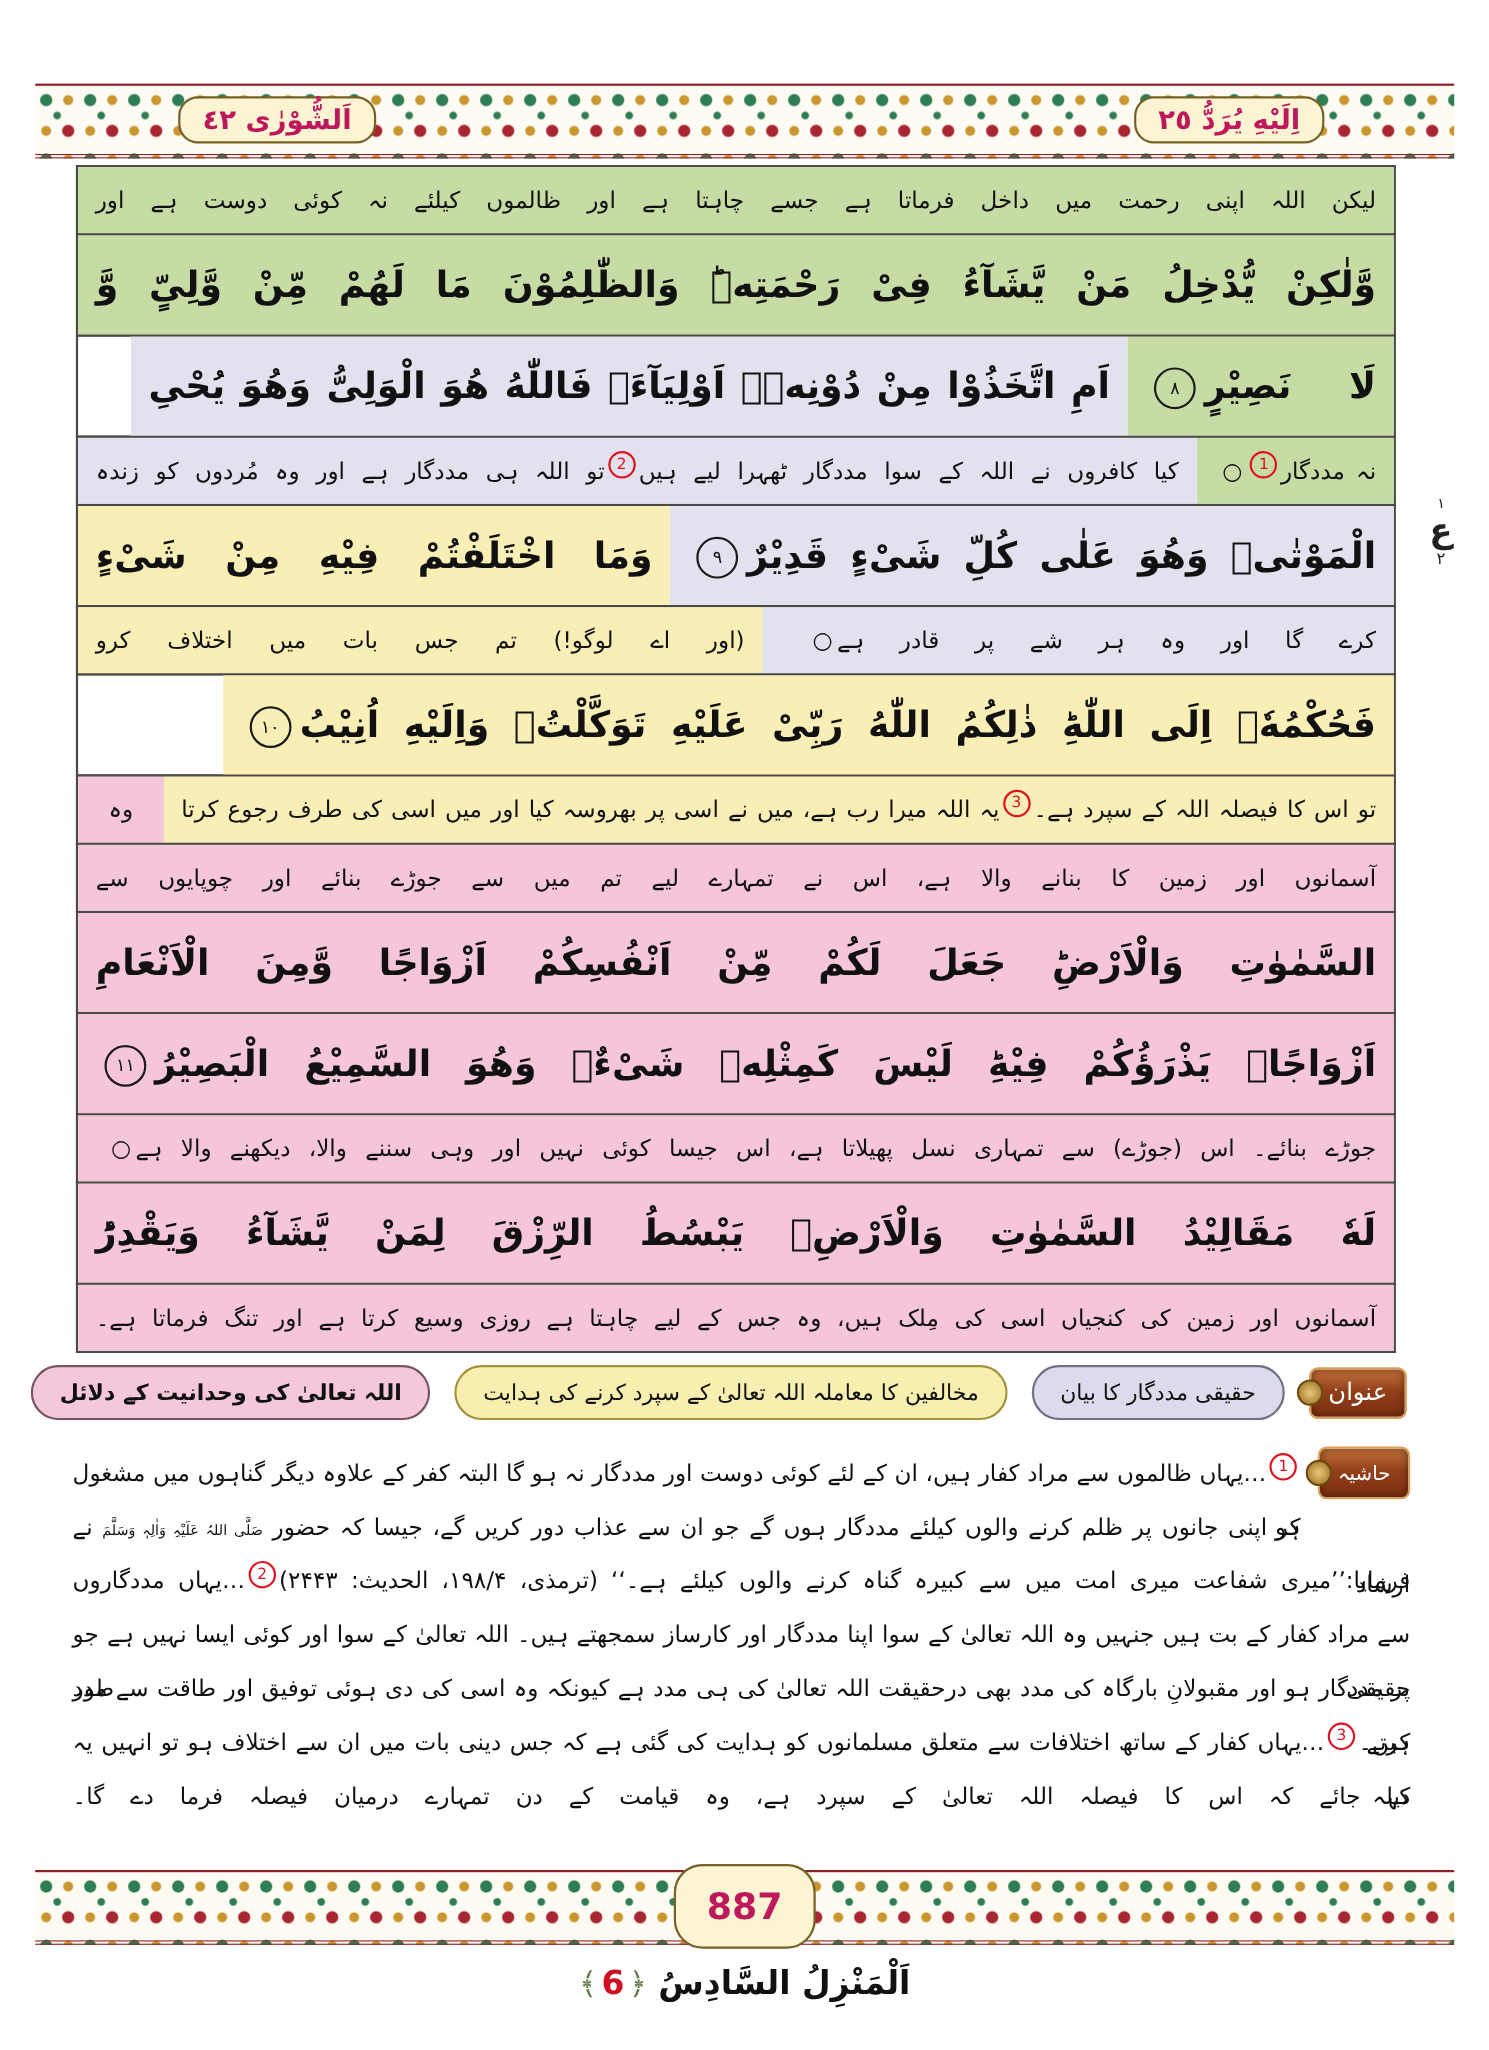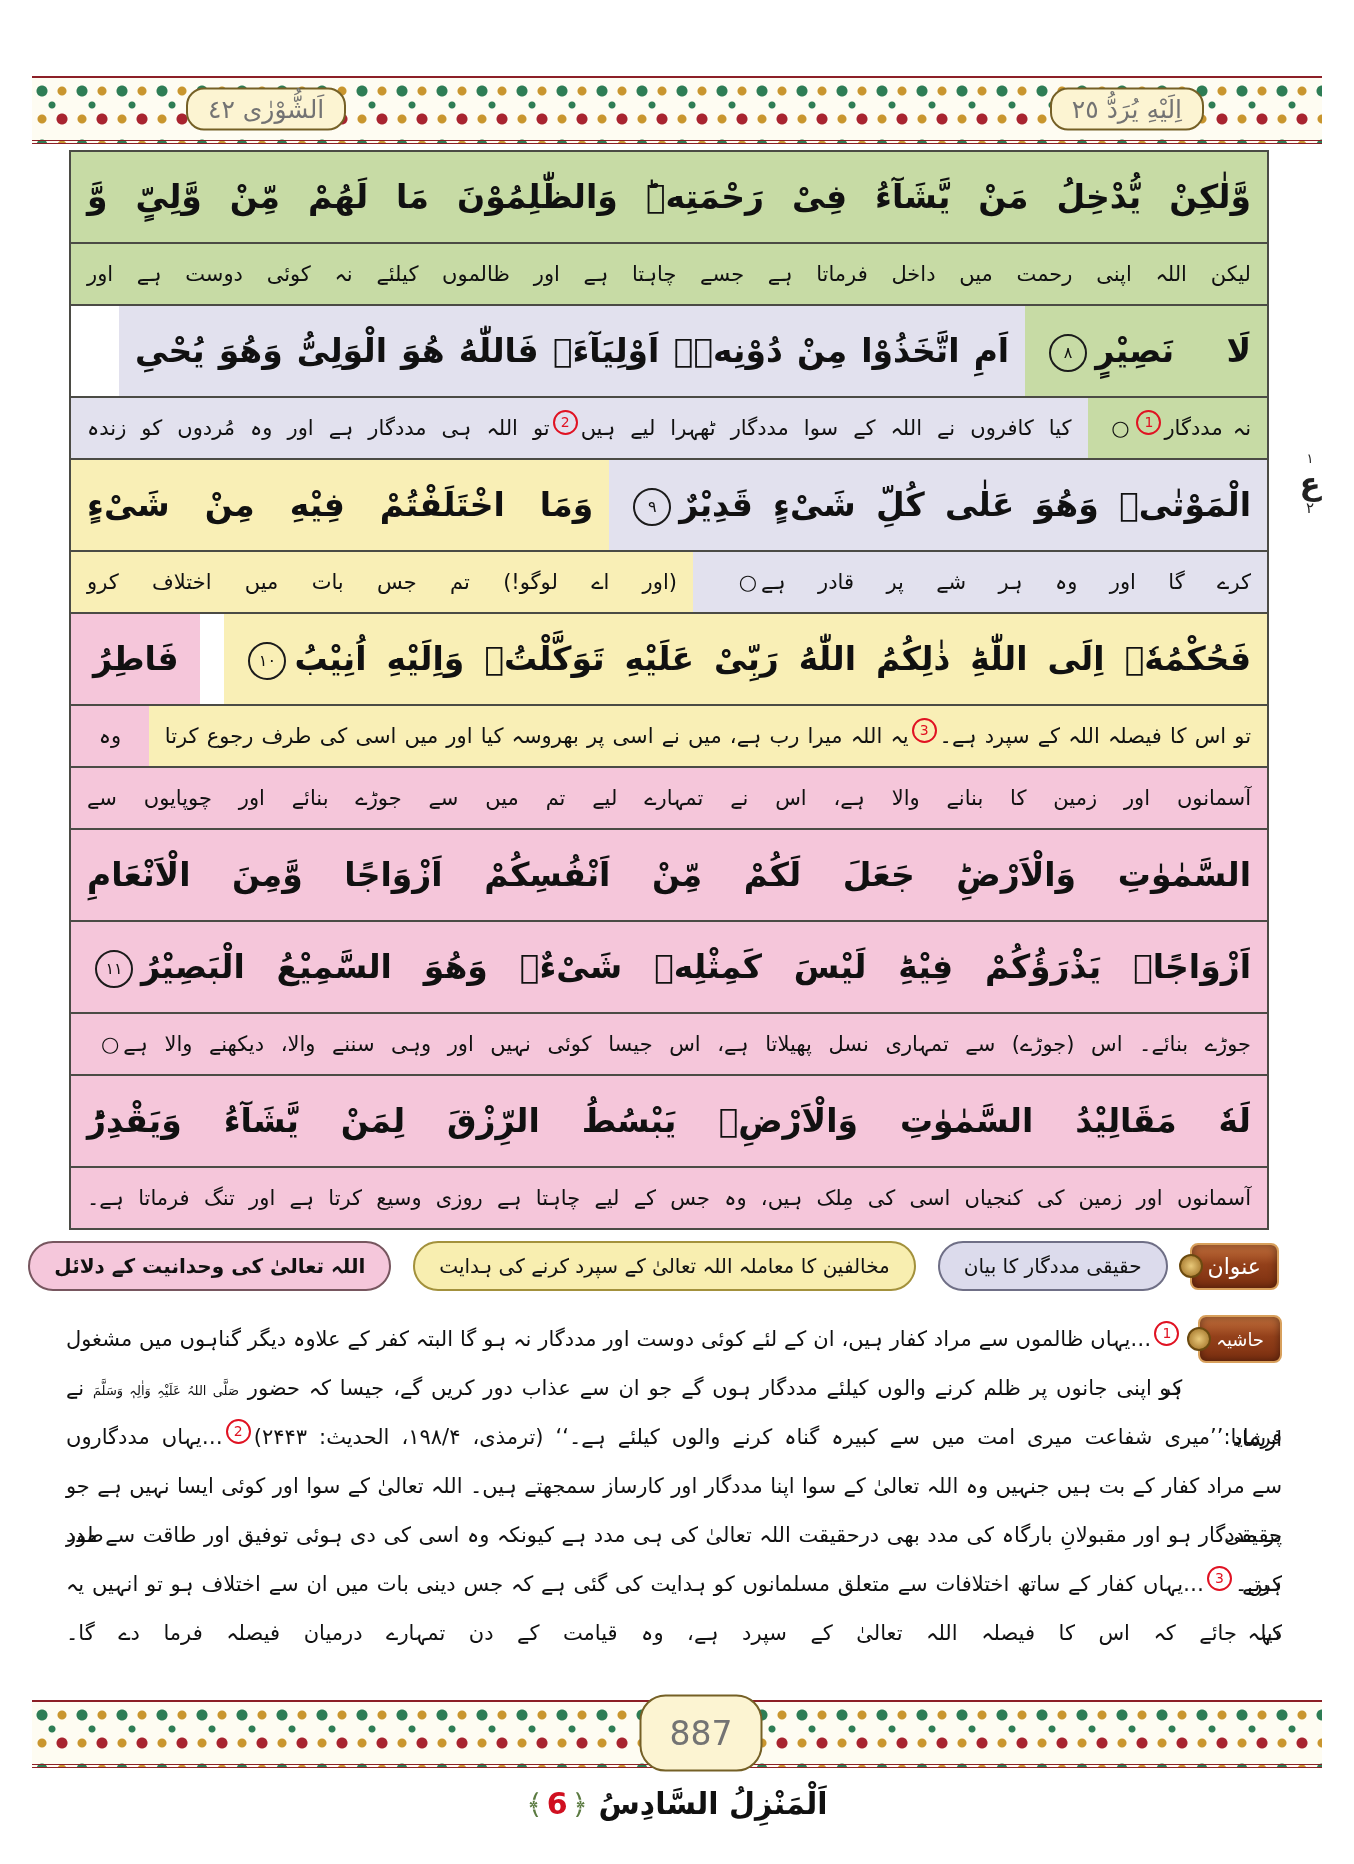--- a/index.html
+++ b/index.html
@@ -15,21 +15,21 @@
       radial-gradient(circle at 30px 13px, #c9962f 4px, transparent 5px),
       radial-gradient(circle at 10px 41px, #c9962f 4px, transparent 5px),
       radial-gradient(circle at 20px 27px, #2e7d55 3px, transparent 4px);
     background-size:40px 54px;
     border-top:2px solid #8c1f27;border-bottom:4px double #8c1f27;
   }
   .ornament-top{position:absolute;top:76px;left:32px;right:32px;height:62px;}
   .ornament-bottom{position:absolute;top:1700px;left:32px;right:32px;height:62px;}
   .cartouche{position:absolute;top:50%;transform:translateY(-50%);background:#fcf4d2;
     border:2px solid #756026;border-radius:18px;padding:5px 20px;font-size:25px;
-    color:#737373;white-space:nowrap;font-weight:normal;margin-left:24px;}
+    color:#be185d;white-space:nowrap;font-weight:bold;}
   .cartouche-surah{left:130px;}
   .cartouche-juz{right:118px;}
   .cartouche-page{left:50%;transform:translate(-50%,-50%);font-size:33px;padding:17px 28px;border-radius:26px;}
 
   
   .content{position:absolute;top:150px;right:85px;width:1200px;}
   .row{display:flex;border:2px solid #4b4b45;margin-top:-2px;}
   .row:first-child{margin-top:0;}
   .seg{box-sizing:border-box;overflow:hidden;padding:0 16px;
        text-align:justify;text-align-last:justify;}
@@ -90,45 +90,44 @@
 <body>
 
 <div class="page">
 
   <div class="ornament ornament-top">
     <div class="cartouche cartouche-surah">اَلشُّوْرٰی ٤٢</div>
     <div class="cartouche cartouche-juz">اِلَیْهِ یُرَدُّ ٢٥</div>
   </div>
 
   <div class="content">
+    <div class="row row-urdu">
+      <div class="seg bg-green w-100"><span>لیکن اللہ اپنی رحمت میں داخل فرماتا ہے جسے چاہتا ہے اور ظالموں کیلئے نہ کوئی دوست ہے اور</span></div>
+    </div>
     <div class="row row-arabic">
       <div class="seg bg-green w-100"><span>وَّلٰکِنْ یُّدْخِلُ مَنْ یَّشَآءُ فِیْ رَحْمَتِهٖؕ وَالظّٰلِمُوْنَ مَا لَهُمْ مِّنْ وَّلِیٍّ وَّ</span></div>
-    </div>
-    <div class="row row-urdu">
-      <div class="seg bg-green w-100"><span>لیکن اللہ اپنی رحمت میں داخل فرماتا ہے جسے چاہتا ہے اور ظالموں کیلئے نہ کوئی دوست ہے اور</span></div>
     </div>
     <div class="row row-arabic">
       <div class="seg bg-green w-21"><span>لَا نَصِیْرٍ</span><span class="verse-num">۸</span></div>
       <div class="seg bg-lav w-79"><span>اَمِ اتَّخَذُوْا مِنْ دُوْنِهٖۤ اَوْلِیَآءَۚ فَاللّٰهُ هُوَ الْوَلِیُّ وَهُوَ یُحْیِ</span></div>
     </div>
     <div class="row row-urdu">
       <div class="seg bg-green w-15"><span>نہ مددگار</span><span class="fn-num">1</span><span class="end-circle">○</span></div>
       <div class="seg bg-lav w-85"><span>کیا کافروں نے اللہ کے سوا مددگار ٹھہرا لیے ہیں</span><span class="fn-num">2</span><span>تو اللہ ہی مددگار ہے اور وہ مُردوں کو زندہ</span></div>
     </div>
     <div class="row row-arabic">
       <div class="seg bg-lav w-55"><span>الْمَوْتٰیۡ وَهُوَ عَلٰی کُلِّ شَیْءٍ قَدِیْرٌ</span><span class="verse-num">۹</span></div>
       <div class="seg bg-yellow w-45"><span>وَمَا اخْتَلَفْتُمْ فِیْهِ مِنْ شَیْءٍ</span></div>
     </div>
     <div class="row row-urdu">
       <div class="seg bg-lav w-48"><span>کرے گا اور وہ ہر شے پر قادر ہے</span><span class="end-circle">○</span></div>
       <div class="seg bg-yellow w-52"><span>(اور اے لوگو!) تم جس بات میں اختلاف کرو</span></div>
     </div>
     <div class="row row-arabic">
       <div class="seg bg-yellow w-89"><span>فَحُکْمُهٗۤ اِلَی اللّٰهِؕ ذٰلِکُمُ اللّٰهُ رَبِّیْ عَلَیْهِ تَوَکَّلْتُۖ وَاِلَیْهِ اُنِیْبُ</span><span class="verse-num">۱۰</span></div>
-      <div class="seg bg-pink w-11 center"><span>فَاطِرُ</span></div>
     </div>
     <div class="row row-urdu">
       <div class="seg bg-yellow w-935"><span>تو اس کا فیصلہ اللہ کے سپرد ہے۔</span><span class="fn-num">3</span><span>یہ اللہ میرا رب ہے، میں نے اسی پر بھروسہ کیا اور میں اسی کی طرف رجوع کرتا ہوں</span></div>
       <div class="seg bg-pink w-65 center"><span>وہ</span></div>
     </div>
     <div class="row row-urdu">
       <div class="seg bg-pink w-100"><span>آسمانوں اور زمین کا بنانے والا ہے، اس نے تمہارے لیے تم میں سے جوڑے بنائے اور چوپایوں سے</span></div>
     </div>
     <div class="row row-arabic">
       <div class="seg bg-pink w-100"><span>السَّمٰوٰتِ وَالْاَرْضِؕ جَعَلَ لَکُمْ مِّنْ اَنْفُسِکُمْ اَزْوَاجًا وَّمِنَ الْاَنْعَامِ</span></div>

